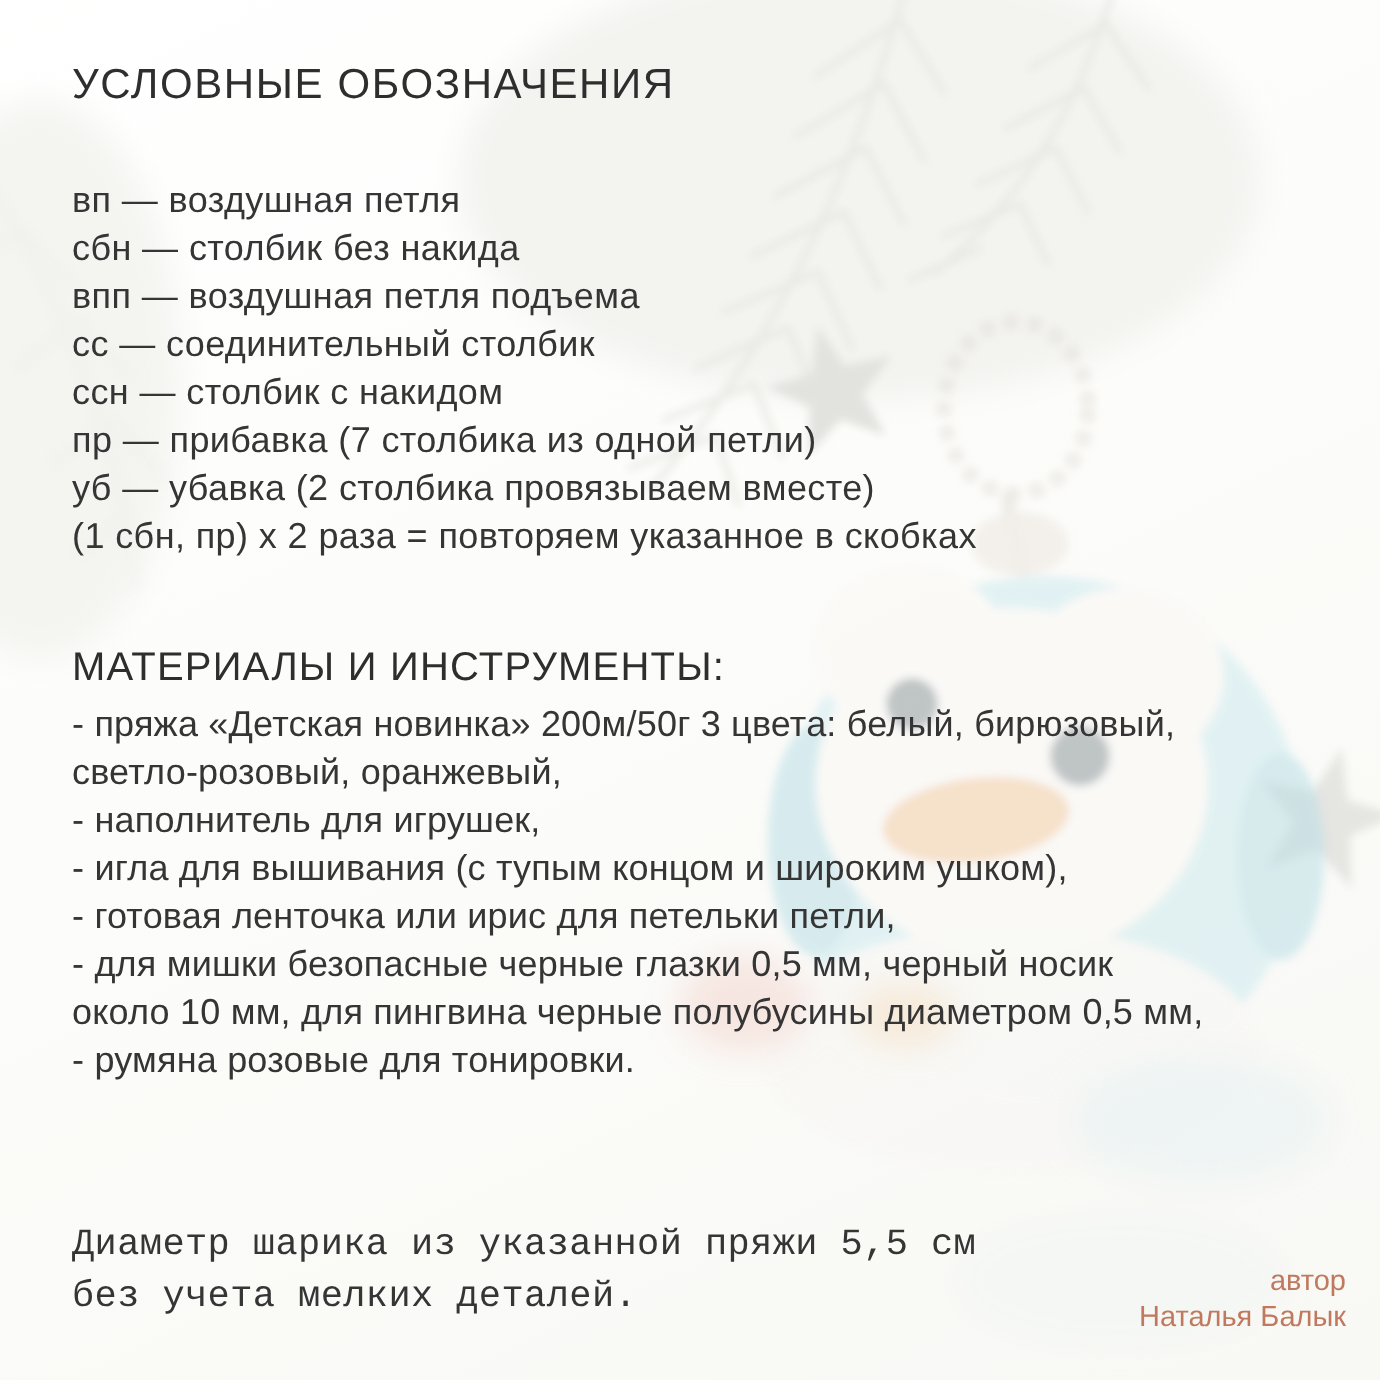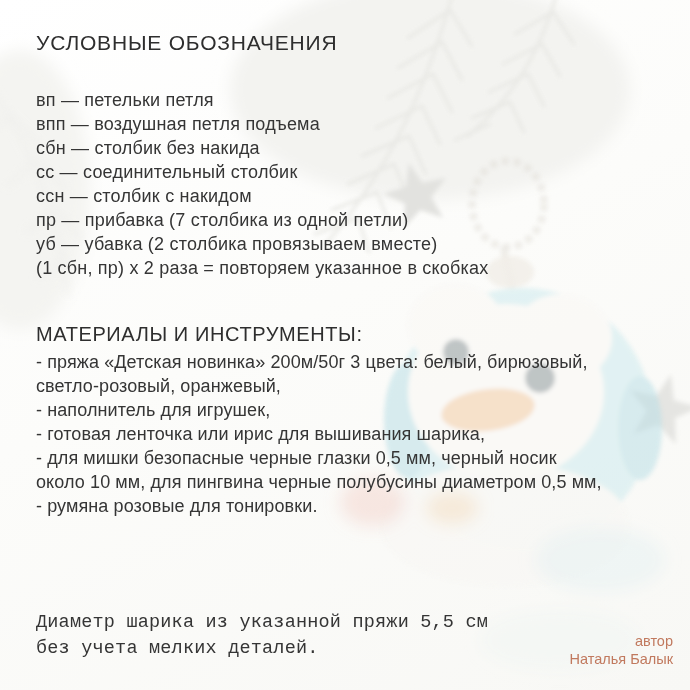--- a/index.html
+++ b/index.html
@@ -145,37 +145,38 @@
       <ellipse cx="600" cy="560" rx="65" ry="32" fill="#dceef0" opacity="0.35"></ellipse>
       <ellipse cx="560" cy="640" rx="80" ry="30" fill="#eef4f3" opacity="0.4"></ellipse>
     </g>
   </svg>
 
   <div class="content">
 
     <div class="title">УСЛОВНЫЕ ОБОЗНАЧЕНИЯ</div>
 
     <div class="legend-list">
-      <div class="line">вп — петельки петля</div>
+      <div class="line">вп — воздушная петля</div>
+      <div class="line">сбн — столбик без накида</div>
       <div class="line">впп — воздушная петля подъема</div>
-      <div class="line">сбн — столбик без накида</div>
       <div class="line">сс — соединительный столбик</div>
       <div class="line">ссн — столбик с накидом</div>
       <div class="line">пр — прибавка (7 столбика из одной петли)</div>
       <div class="line">уб — убавка (2 столбика провязываем вместе)</div>
       <div class="line">(1 сбн, пр) х 2 раза = повторяем указанное в скобках</div>
     </div>
 
     <div class="materials-title">МАТЕРИАЛЫ И ИНСТРУМЕНТЫ:</div>
 
     <div class="materials-list">
       <div class="line">- пряжа «Детская новинка» 200м/50г 3 цвета: белый, бирюзовый,</div>
       <div class="line">светло-розовый, оранжевый,</div>
       <div class="line">- наполнитель для игрушек,</div>
-      <div class="line">- готовая ленточка или ирис для вышивания шарика,</div>
+      <div class="line">- игла для вышивания (с тупым концом и широким ушком),</div>
+      <div class="line">- готовая ленточка или ирис для петельки петли,</div>
       <div class="line">- для мишки безопасные черные глазки 0,5 мм, черный носик</div>
       <div class="line">около 10 мм, для пингвина черные полубусины диаметром 0,5 мм,</div>
       <div class="line">- румяна розовые для тонировки.</div>
     </div>
 
     <div class="note">
       <div class="line">Диаметр шарика из указанной пряжи 5,5 см</div>
       <div class="line">без учета мелких деталей.</div>
     </div>
 

